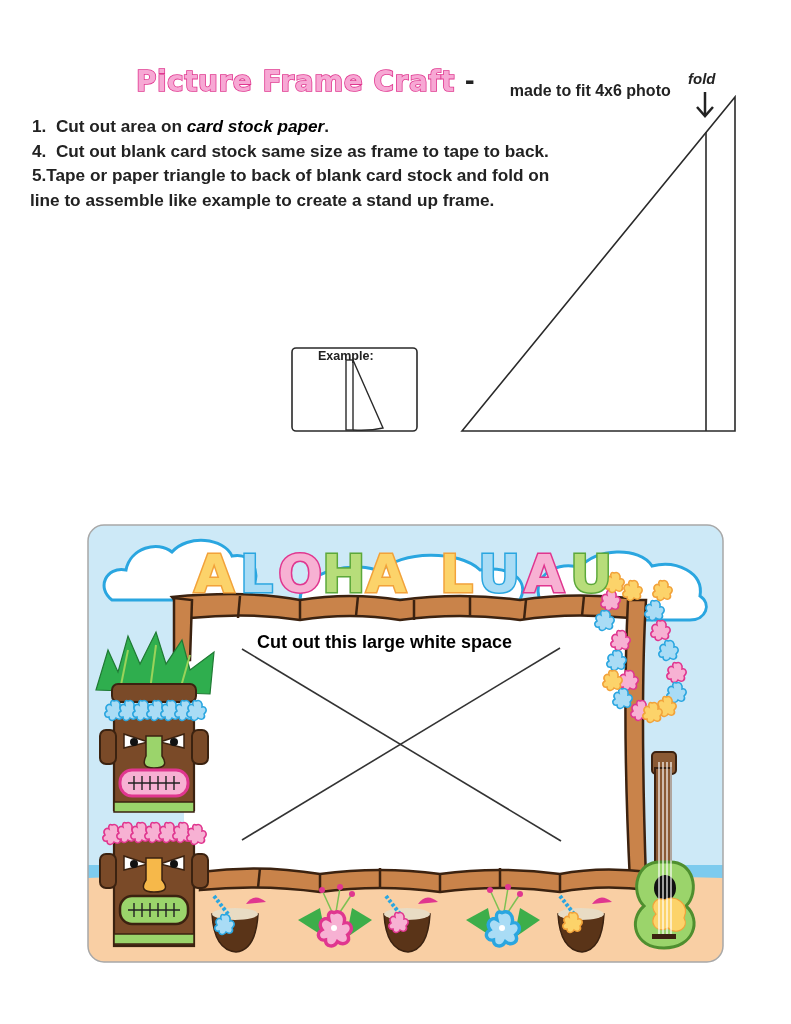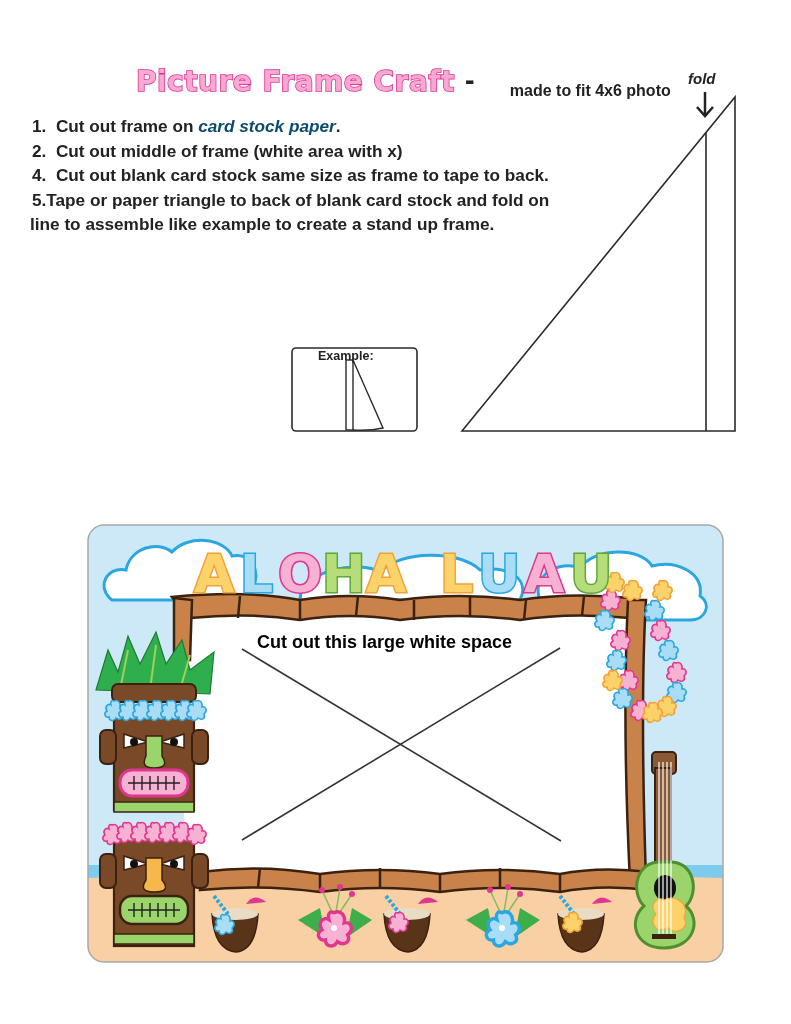--- a/index.html
+++ b/index.html
@@ -5,41 +5,38 @@
   html, body { margin:0; padding:0; background:#ffffff; }
   body { width:791px; height:1024px; position:relative; overflow:hidden; font-family:"DejaVu Sans", sans-serif; }
   .abs { position:absolute; }
   .title-row { left:136px; top:64px; height:34px; display:flex; align-items:center; white-space:nowrap; }
   .craft-title { font-family:"DejaVu Sans", sans-serif; font-weight:bold; font-size:28px; color:#f7a8d4; letter-spacing:0.5px;
     -webkit-text-stroke:1.6px #e0368f; paint-order:stroke fill; }
   .dash { font-size:24px; font-weight:bold; color:#222; margin:0 8px 0 10px; }
   .subtitle { font-family:"Liberation Sans", sans-serif; font-weight:bold; font-size:16px; color:#222; margin-top:20px;padding-left:27px; }
   .steps { left:32px; top:114px; width:600px; font-family:"Liberation Sans", sans-serif; font-weight:bold; font-size:17.2px; color:#222; line-height:24.6px; }
   .steps div { white-space:nowrap; }
-  .red-em { color:#0c4a6e; font-style:italic; }
+  .red-em { color:#000000; font-style:italic; }
   .fold-label { left:688px; top:70px; font-family:"Liberation Sans", sans-serif; font-weight:bold; font-style:italic; font-size:15px; color:#222; }
   .example-label { left:318px; top:327px; font-family:"Liberation Sans", sans-serif; font-weight:bold; font-size:12.5px; color:#222;margin-top:22px; }
   svg { display:block; }
   .x-caption { font-family:"Liberation Sans", sans-serif; font-weight:bold; font-size:18px; color:#6b6b6b; }
 </style>
 </head>
 <body>
 
 <div class="abs title-row">
   <span class="craft-title">Picture Frame Craft</span>
   <span class="dash">-</span>
   <span class="subtitle">made to fit 4x6 photo</span>
 </div>
 
 <div class="abs steps">
   <div>
-    <span>1.</span>&nbsp; <span>Cut out frame on </span><span class="red-em">card stock paper</span><span>.</span>
-  </div>
-  <div>
-    <span>2.</span>&nbsp; <span>Cut out middle of frame (white area with x)</span>
+    <span>1.</span>&nbsp; <span>Cut out area on </span><span class="red-em">card stock paper</span><span>.</span>
   </div>
   <div>
     <span>4.</span>&nbsp; <span>Cut out blank card stock same size as frame to tape to back.</span>
   </div>
   <div>
     <span>5.</span><span>Tape or paper triangle to back of blank card stock and fold on</span>
   </div>
   <div style="margin-left:-2px">
     <span>line to assemble like example to create a stand up frame.</span>
   </div>

